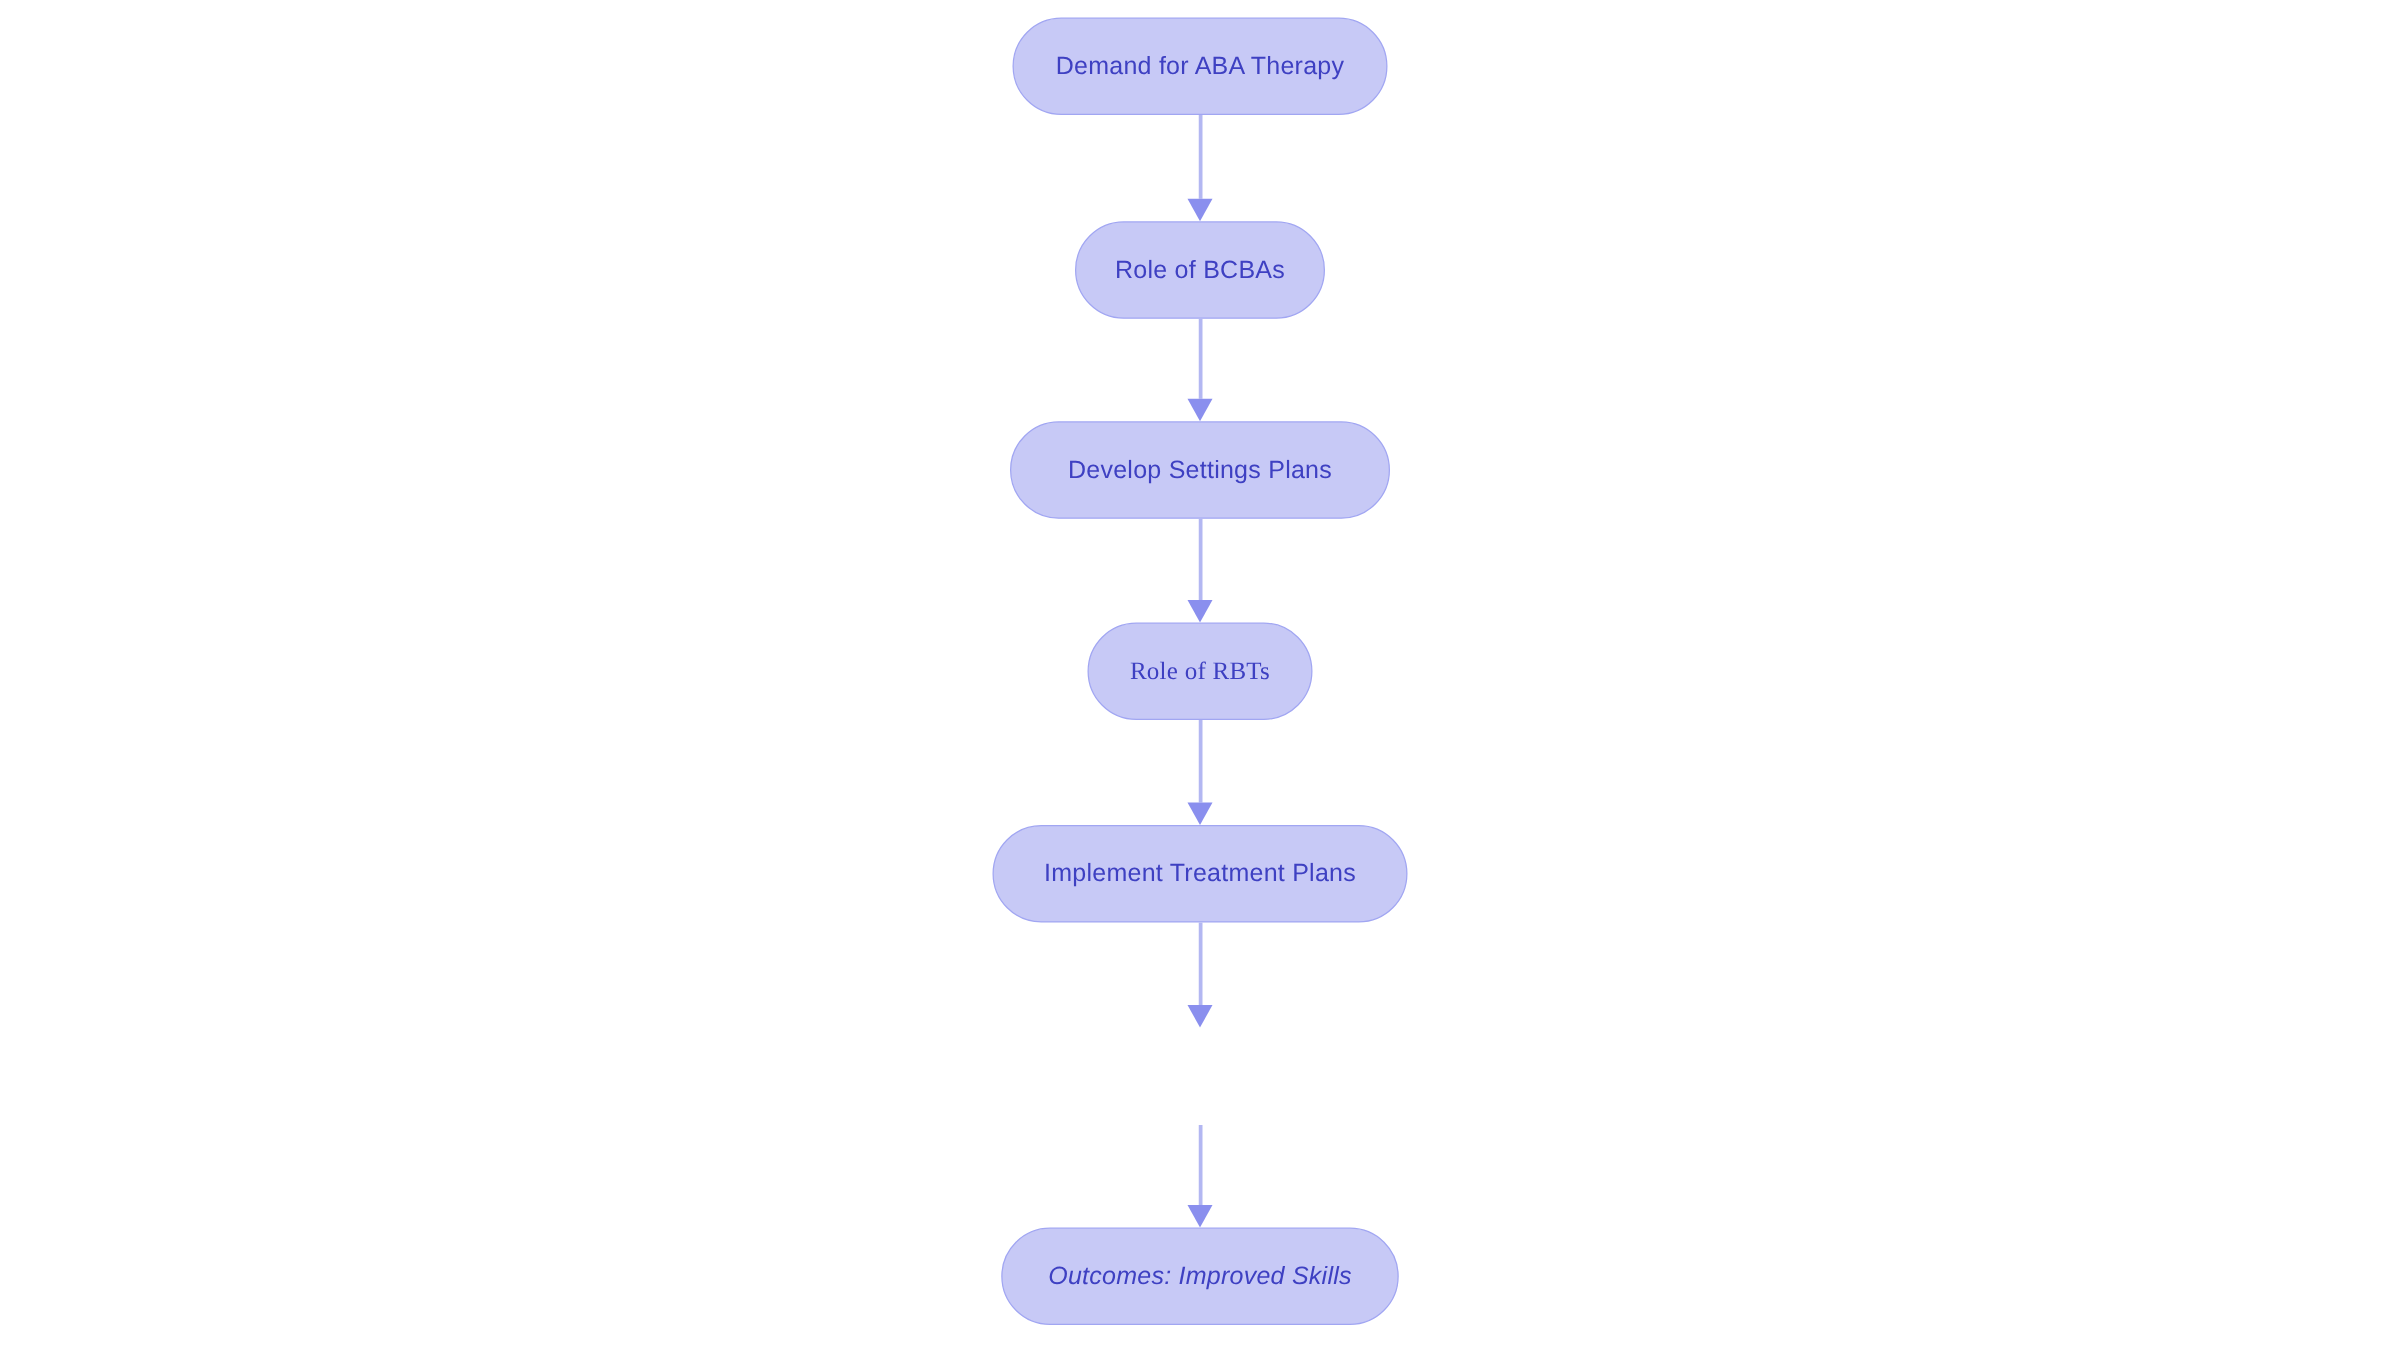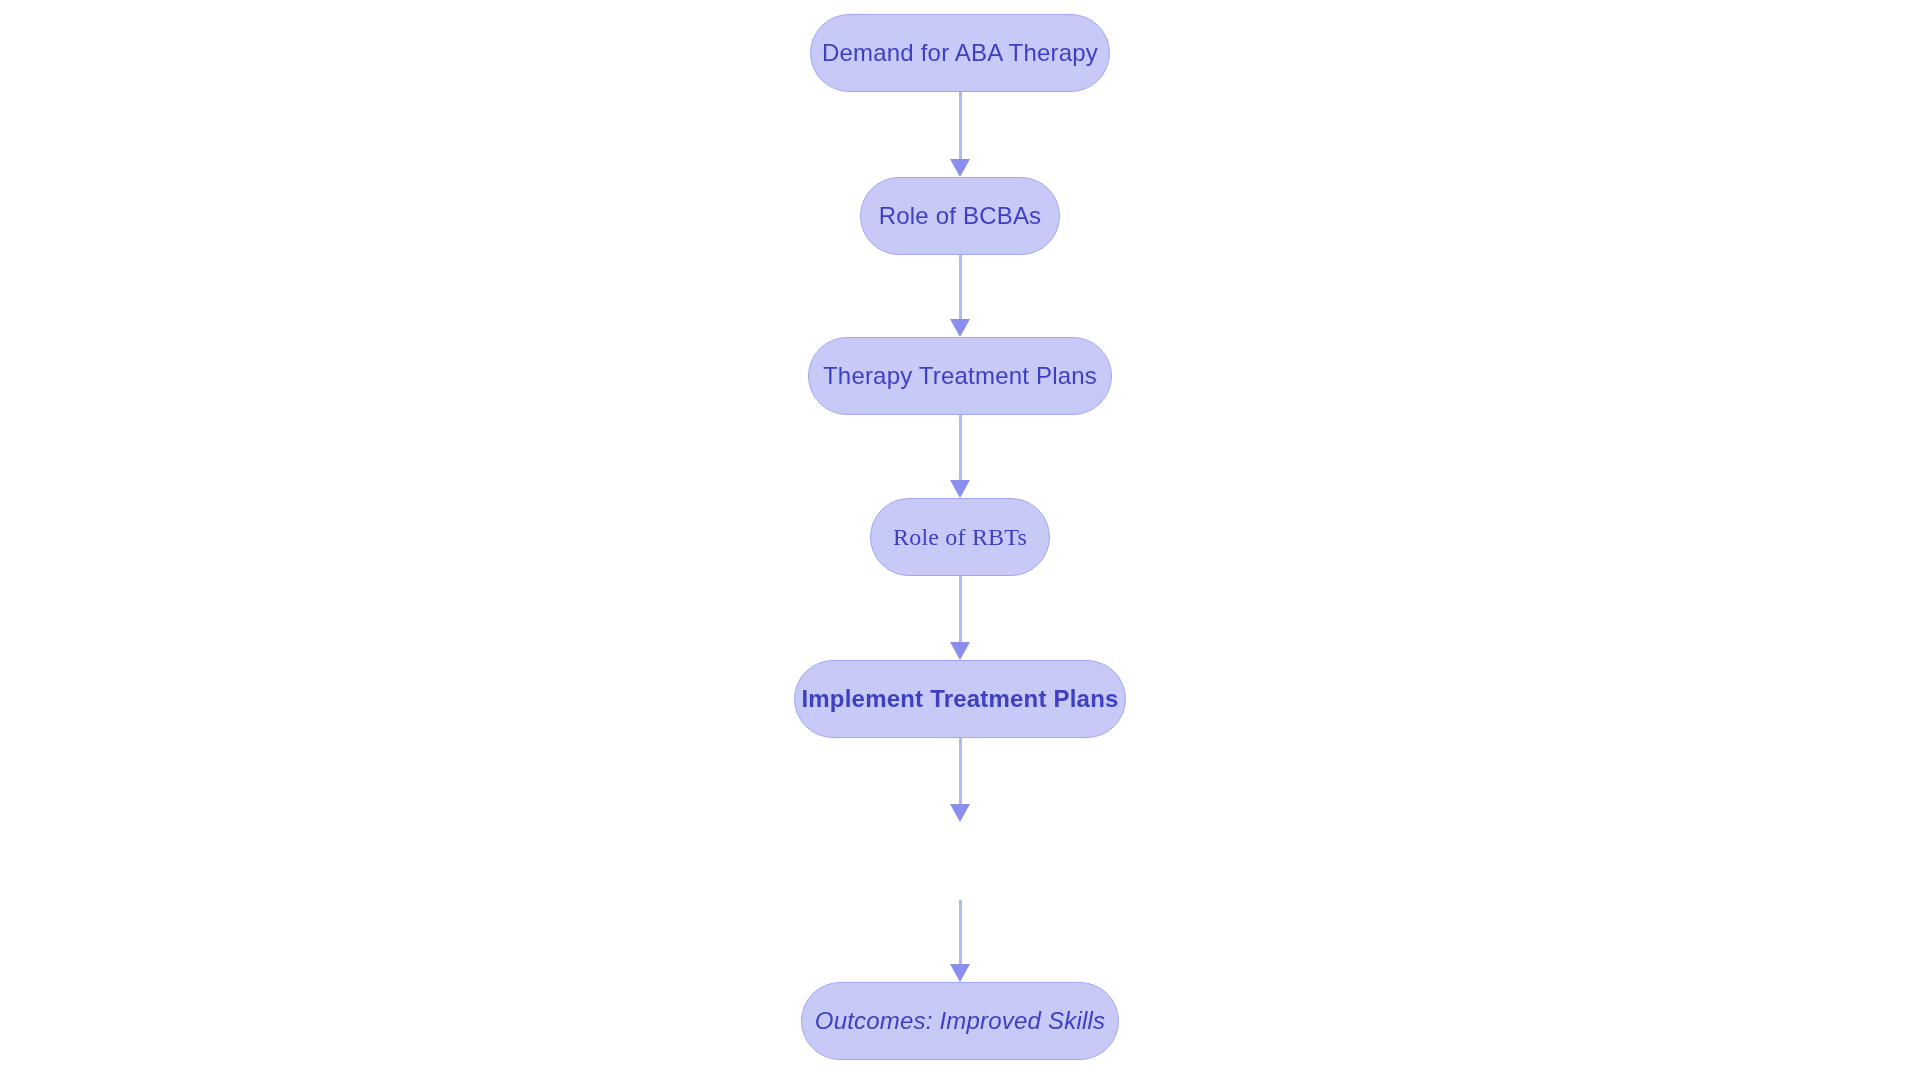--- a/index.html
+++ b/index.html
@@ -29,21 +29,21 @@
     height: 78px;
     border-radius: 39px;
     background: var(--node-fill);
     border: 1.5px solid var(--node-border);
     display: flex;
     align-items: center;
     justify-content: center;
   }
   .node-label {
     color: var(--node-text);
-    font-size: 24px;
+    font-size: 20px;
     letter-spacing: 0.2px;
     white-space: nowrap;
     text-align: center;
   }
   .arrow {
     position: absolute;
     left: 50%;
     transform: translateX(-50%);
     width: 22px;
     display: flex;
@@ -80,38 +80,38 @@
   <div class="node" style="top:177px; width:200px;">
     <span class="node-label">Role of BCBAs</span>
   </div>
 
   <div class="arrow" style="top:255px; height:82px;">
     <div class="arrow-line"></div>
     <div class="arrow-head"></div>
   </div>
 
   <div class="node" style="top:337px; width:304px;">
-    <span class="node-label">Therapy Treatment Plans</span>
+    <span class="node-label">Develop Settings Plans</span>
   </div>
 
   <div class="arrow" style="top:415px; height:83px;">
     <div class="arrow-line"></div>
     <div class="arrow-head"></div>
   </div>
 
   <div class="node" style="top:498px; width:180px;font-family:Liberation Serif, serif;">
     <span class="node-label">Role of RBTs</span>
   </div>
 
   <div class="arrow" style="top:576px; height:84px;">
     <div class="arrow-line"></div>
     <div class="arrow-head"></div>
   </div>
 
-  <div class="node" style="top:660px; width:332px;font-weight:bold;">
+  <div class="node" style="top:660px; width:332px;">
     <span class="node-label">Implement Treatment Plans</span>
   </div>
 
   <div class="arrow" style="top:738px; height:84px;">
     <div class="arrow-line"></div>
     <div class="arrow-head"></div>
   </div>
 
 
   <div class="arrow" style="top:900px; height:82px;">

